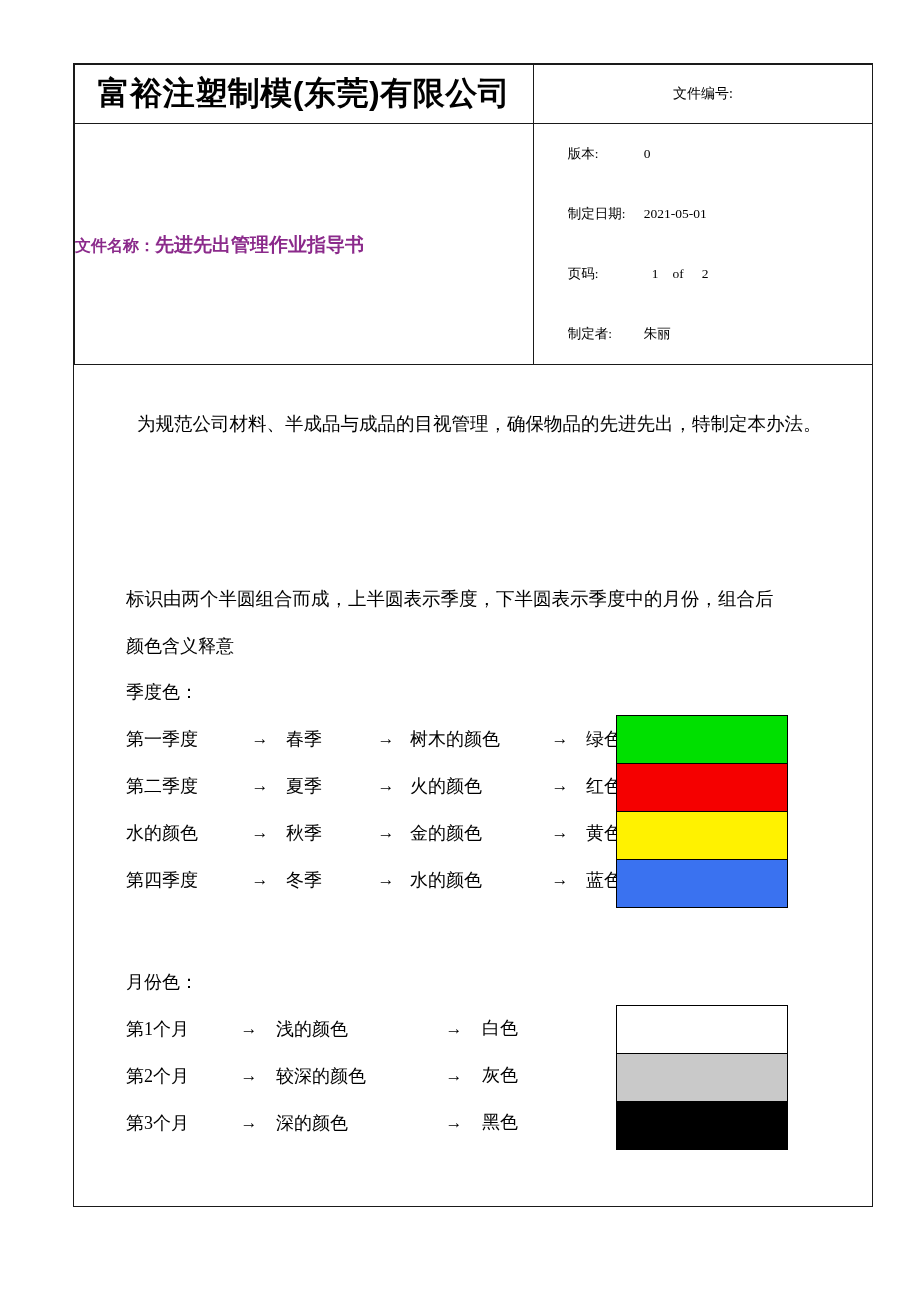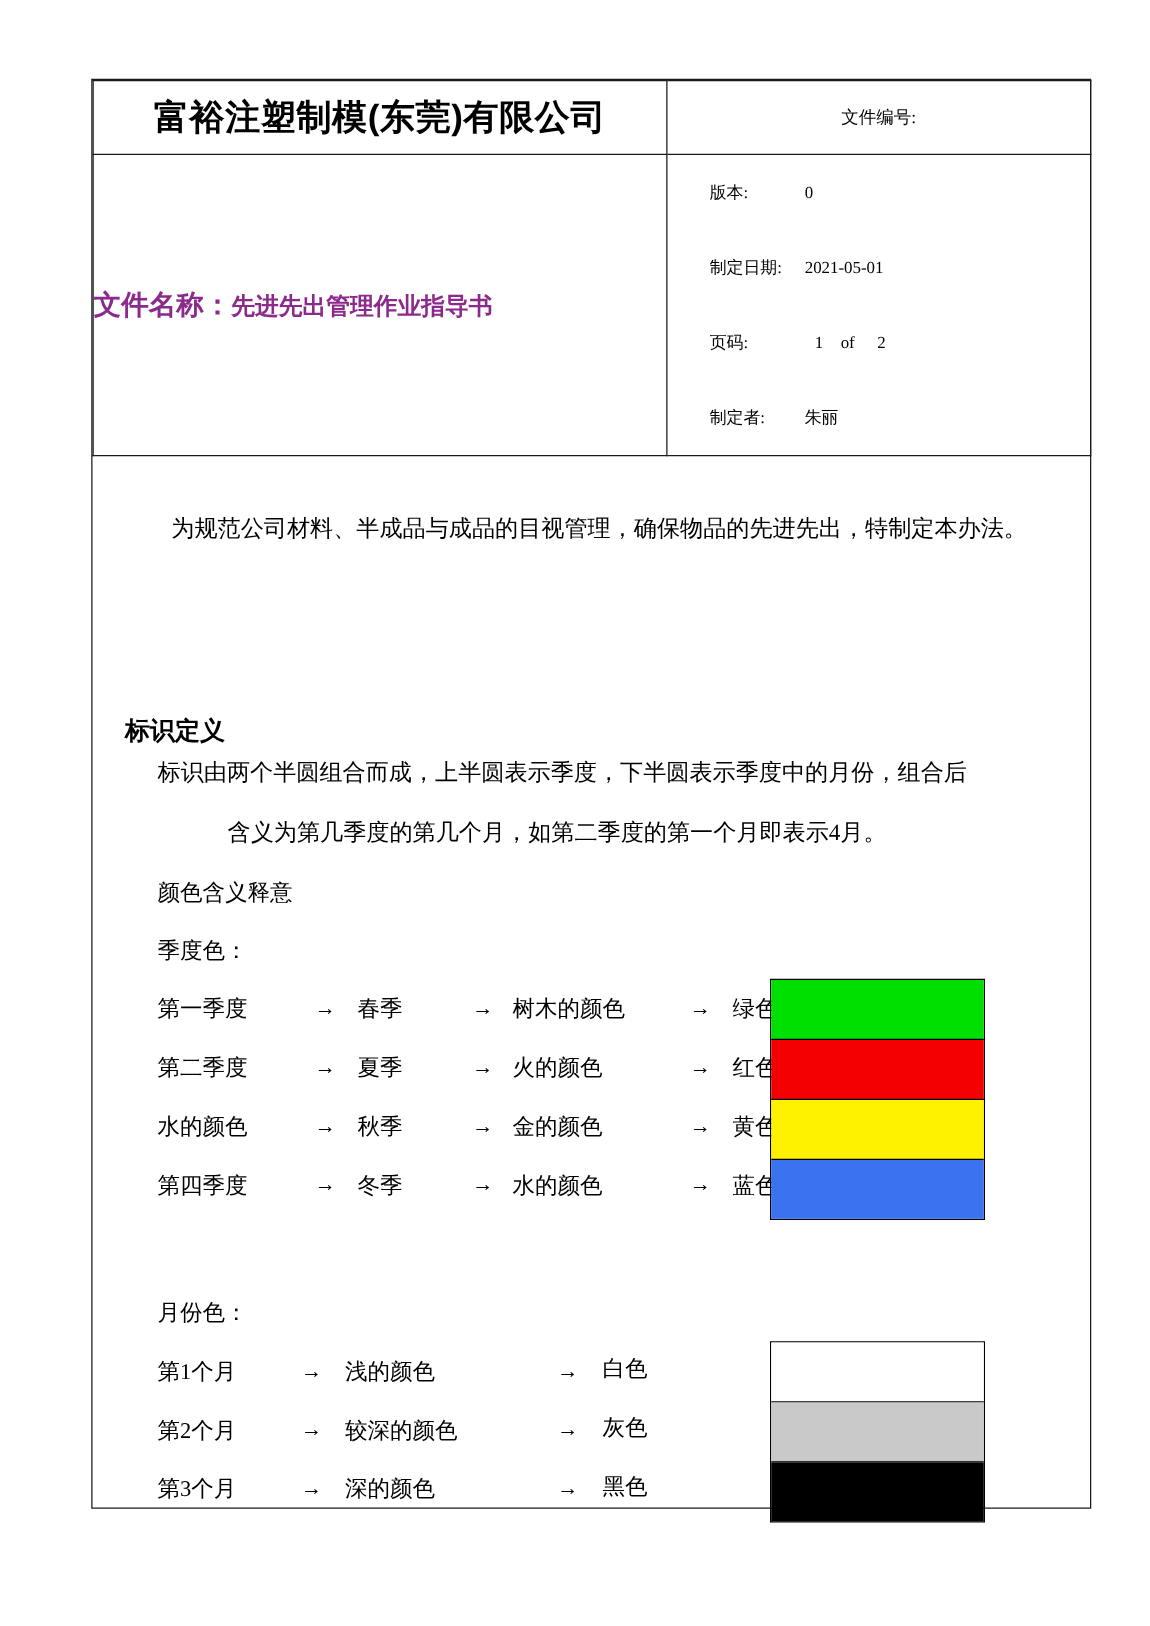--- a/index.html
+++ b/index.html
@@ -38,39 +38,39 @@
     vertical-align: middle;
   }
   .hdr .col-left  { width: 459px; }
   .hdr .col-right { width: 339px; }
 
   .cell-company {
     height: 58px;
     text-align: center;
     font-family: "Liberation Sans", "DejaVu Sans", sans-serif;
     font-weight: bold;
-    font-size: 28px;
+    font-size: 32px;
     letter-spacing: 0.5px;
   }
   .cell-docno {
     height: 58px;
     text-align: center;
     font-size: 14px;
     padding-bottom: 14px;
   }
   .cell-docname {
     height: 86px;
     padding-left: 12px;
     font-family: "Liberation Sans", "DejaVu Sans", sans-serif;
     font-weight: bold;
     font-size: 22px;
     color: #8b2a8b;
     white-space: nowrap;
   }
-  .cell-docname .label { font-size: 22px; }
+  .cell-docname .label { font-size: 16px; }
   .cell-docname .value { font-size: 19px; font-family: Liberation Mono, monospace; }
 
   .cell-meta {
     height: 86px;
     padding: 3px 0 3px 8px;
     font-size: 13.5px;
     line-height: 20px;
   }
   .meta-row { display: block; white-space: pre; }
   .meta-key { display: inline-block; }
@@ -218,25 +218,23 @@
 
   <div class="body">
 
     <p class="para">为规范公司材料、半成品与成品的目视管理，确保物品的先进先出，特制定本办法。</p>
 
     <div class="spacer-a"></div>
 
 
     <div class="spacer-b"></div>
 
-    <h2 class="sect-title">标识定义</h2>
 
     <div class="def-para">
       <span>标识由两个半圆组合而成，上半圆表示季度，下半圆表示季度中的月份，组合后</span>
-      <span class="l2">含义为第几季度的第几个月，如第二季度的第一个月即表示4月。</span>
     </div>
 
     <div class="subhead">颜色含义释意</div>
 
     <div class="subhead">季度色：</div>
 
     <div class="colorblock">
       <div class="rows">
         <div class="crow">
           <span class="c1">第一季度</span>

